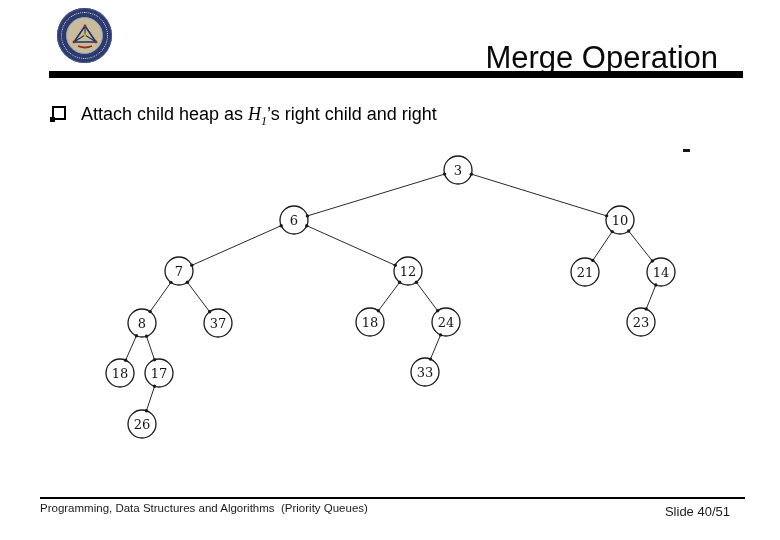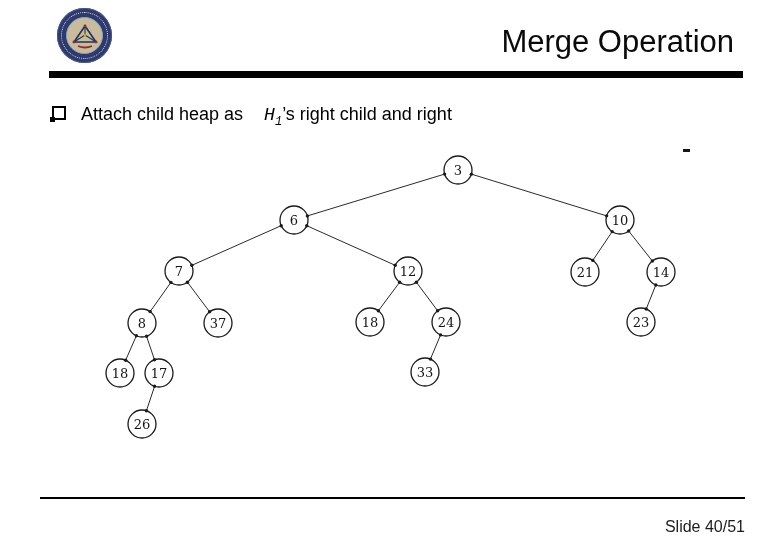--- a/index.html
+++ b/index.html
@@ -11,45 +11,45 @@
   
   .seal{position:absolute;left:57px;top:8px;width:55px;height:55px;border-radius:50%;
         background:#2d3a6e;box-shadow:inset 0 0 0 1px #47578c;}
   .seal-ring{position:absolute;left:4px;top:4px;right:4px;bottom:4px;border-radius:50%;
         border:1px dotted rgba(255,255,255,.85);}
   .seal-inner{position:absolute;left:9px;top:9px;right:9px;bottom:9px;border-radius:50%;
         background:#c9bc9c;border:1px solid #8fa3c0;display:flex;align-items:center;justify-content:center;}
   .emblem{width:30px;height:30px;display:block;}
 
   
-  .slide-title{position:absolute;top:24px;right:46px;margin:0;font-size:31px;font-weight:400;
+  .slide-title{position:absolute;top:24px;right:46px;margin:16px;font-size:31px;font-weight:400;
         color:#0a0a0a;white-space:nowrap;}
   .header-rule{position:absolute;left:49px;top:71px;width:694px;height:7px;background:#000;}
 
   
   .bullet-row{position:absolute;left:52px;top:102px;display:flex;align-items:flex-start;}
   .bullet-marker{position:relative;width:10px;height:10px;border:2px solid #000;margin-top:4px;flex:none;}
   .bullet-marker::after{content:"";position:absolute;left:-4px;bottom:-4px;width:5px;height:5px;background:#000;}
   .bullet-text{margin:0 0 0 15px;font-size:18px;line-height:24px;color:#000;white-space:nowrap;}
-  .bullet-text .math-var{font-family:Liberation Mono, monospace;font-style:italic;margin-left:16px;}
+  .bullet-text .math-var{font-family:Liberation Serif, serif;font-style:italic;}
   .bullet-text sub{font-size:12px;font-style:italic;}
 
   
   .tree-svg{position:absolute;left:0;top:0;width:780px;height:540px;}
   .tree-edge{stroke:#2a2a2a;stroke-width:1;}
   .edge-dot{fill:#1b1b1b;}
   .tree-node-circle{fill:#ffffff;stroke:#1a1a1a;stroke-width:1.3;}
   .tree-node-label{font-family:"DejaVu Serif",serif;font-size:13px;fill:#141414;text-anchor:middle;}
 
   .artifact{position:absolute;left:683px;top:149px;width:7px;height:3px;background:#161616;}
 
   
   .footer-rule{position:absolute;left:40px;top:497px;width:705px;height:2px;background:#000;}
   .footer-left{position:absolute;left:40px;top:502px;font-size:11.5px;color:#1c1c1c;white-space:pre;}
-  .footer-right{position:absolute;right:35px;top:504px;font-size:16px;color:#1c1c1c;white-space:nowrap;margin-top:14px;}
+  .footer-right{position:absolute;right:50px;top:504px;font-size:13px;color:#1c1c1c;white-space:nowrap;}
 </style>
 </head>
 <body>
 
 <div class="slide">
 
   <div class="seal">
     <div class="seal-ring"></div>
     <div class="seal-inner">
       <svg class="emblem" viewBox="0 0 30 30">
@@ -148,15 +148,16 @@
       <text x="641" y="326.5" class="tree-node-label">23</text>
       <text x="120" y="377.5" class="tree-node-label">18</text>
       <text x="159" y="377.5" class="tree-node-label">17</text>
       <text x="425" y="376.5" class="tree-node-label">33</text>
       <text x="142" y="428.5" class="tree-node-label">26</text>
     </svg>
 
   <div class="artifact"></div>
 
   <div class="footer-rule"></div>
+  <span class="footer-left">Programming, Data Structures and Algorithms  (Priority Queues)</span>
   <span class="footer-right">Slide 40/51</span>
 
 </div>
 
 </body></html>

